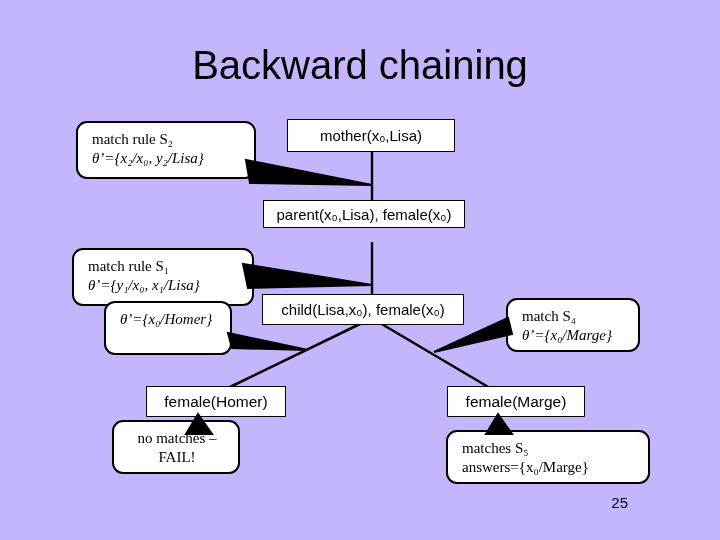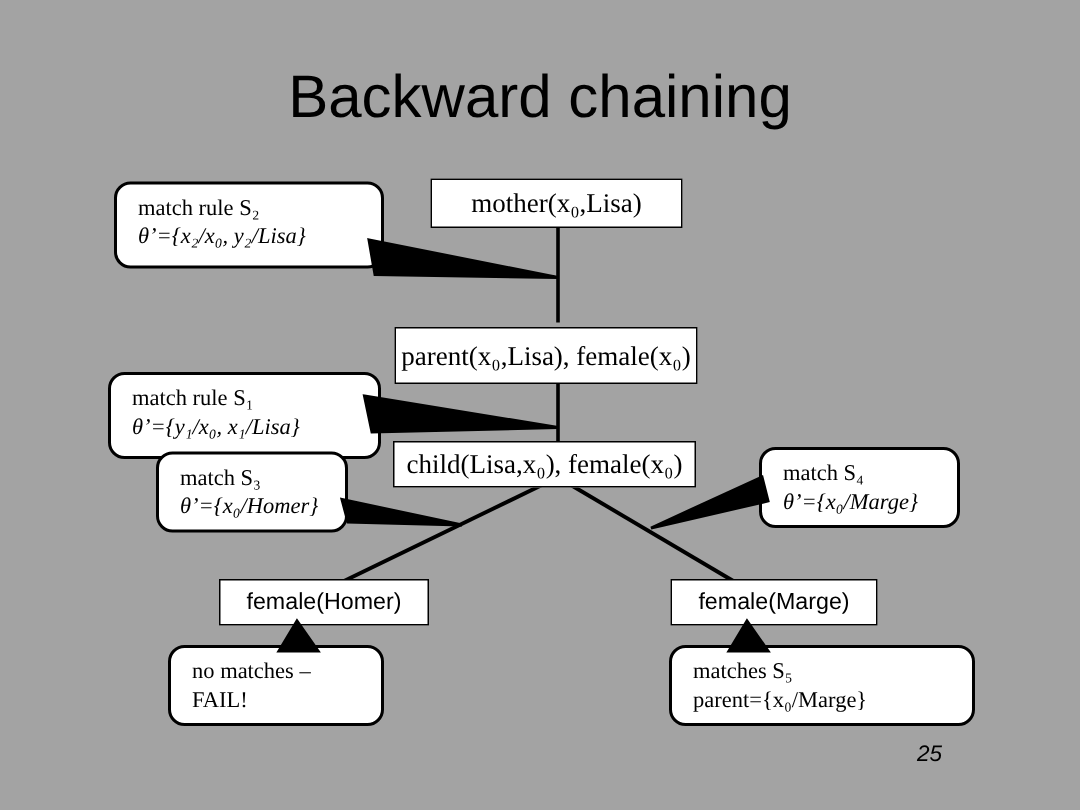--- a/index.html
+++ b/index.html
@@ -4,21 +4,21 @@
 <style>
   html, body {
     margin: 0;
     padding: 0;
     background: #ffffff;
   }
   #slide {
     position: relative;
     width: 720px;
     height: 540px;
-    background: #a3a3a3;
+    background: #c4b5fd;
     overflow: hidden;
     font-family: "Liberation Serif", "DejaVu Serif", serif;
     color: #000000;
   }
 
   
   #title {
     position: absolute;
     left: 0;
     top: 42px;
@@ -34,22 +34,22 @@
 
   
   .goalbox {
     position: absolute;
     border: 1.4px solid #000000;
     background: #ffffff;
     box-sizing: border-box;
     display: flex;
     align-items: center;
     justify-content: center;
-    font-family: Liberation Serif, serif;
-    font-size: 18px;
+    font-family: Liberation Sans, sans-serif;
+    font-size: 15px;
     color: #000000;
     white-space: nowrap;
     z-index: 5;
   }
   .goalbox.sans {
     font-family: "Liberation Sans", "DejaVu Sans", sans-serif;
     font-size: 15.5px;
   }
 
   
@@ -92,21 +92,20 @@
   }
 
   
   #pageno {
     position: absolute;
     right: 92px;
     top: 494px;
     font-family: "Liberation Sans", "DejaVu Sans", sans-serif;
     font-size: 15px;
     color: #000000;
-    font-style: italic;
   }
 </style>
 </head>
 <body>
 
 <div id="slide">
 
   <div id="title">Backward chaining</div>
 
   <svg id="wires" viewBox="0 0 720 540" xmlns="http://www.w3.org/2000/svg">
@@ -115,21 +114,21 @@
 
     <line x1="372" y1="242" x2="372" y2="296" stroke="#000000" stroke-width="2.4"></line>
 
     <line x1="362" y1="323" x2="228" y2="388" stroke="#000000" stroke-width="2.6"></line>
 
     <line x1="380" y1="323" x2="490" y2="388" stroke="#000000" stroke-width="2.6"></line>
   </svg>
 
   <div class="goalbox" style="left:287px; top:119px; width:168px; height:33px;">mother(x₀,Lisa)</div>
 
-  <div class="goalbox" style="left:263px; top:218px; width:202px; height:38px;">parent(x₀,Lisa), female(x₀)</div>
+  <div class="goalbox" style="left:263px; top:200px; width:202px; height:28px;">parent(x₀,Lisa), female(x₀)</div>
 
   <div class="goalbox" style="left:262px; top:294px; width:202px; height:31px;">child(Lisa,x₀), female(x₀)</div>
 
   <div class="goalbox sans" style="left:146px; top:386px; width:140px; height:31px;">female(Homer)</div>
 
   <div class="goalbox sans" style="left:411px; top:386px; width:138px; height:31px;margin-left:36px;">female(Marge)</div>
 
   <svg id="tails" viewBox="0 0 720 540" xmlns="http://www.w3.org/2000/svg">
 
     <polygon points="246,160 372,185 250,183" fill="#000000" stroke="#000000" stroke-width="2"></polygon>
@@ -149,34 +148,33 @@
     <span class="ln">match rule S₂</span>
     <span class="ln theta">θ’={x₂/x₀, y₂/Lisa}</span>
   </div>
 
   <div class="callout" style="left:72px; top:248px; width:182px; height:58px;">
     <span class="ln">match rule S₁</span>
     <span class="ln theta">θ’={y₁/x₀, x₁/Lisa}</span>
   </div>
 
   <div class="callout" style="left:104px; top:301px; width:128px; height:54px;">
-    <span class="ln">match S₃</span>
     <span class="ln theta">θ’={x₀/Homer}</span>
   </div>
 
   <div class="callout" style="left:506px; top:298px; width:134px; height:54px;">
     <span class="ln">match S₄</span>
     <span class="ln theta">θ’={x₀/Marge}</span>
   </div>
 
-  <div class="callout" style="left:112px; top:430px; width:144px; height:54px;">
+  <div class="callout" style="left:112px; top:420px; width:128px; height:54px;text-align:center;">
     <span class="ln">no matches –</span>
     <span class="ln">FAIL!</span>
   </div>
 
   <div class="callout" style="left:446px; top:430px; width:204px; height:54px;">
     <span class="ln">matches S₅</span>
-    <span class="ln">parent={x₀/Marge}</span>
+    <span class="ln">answers={x₀/Marge}</span>
   </div>
 
   <div id="pageno">25</div>
 
 </div>
 
 </body></html>

